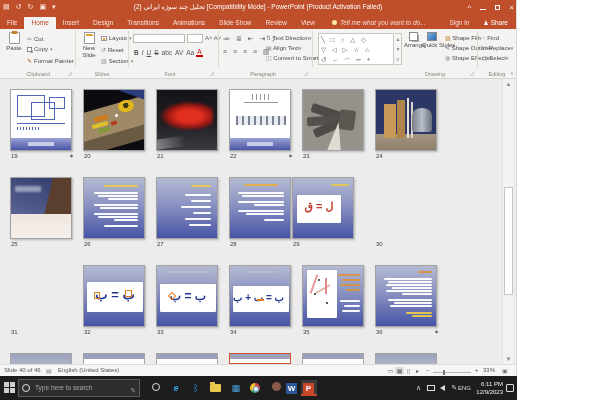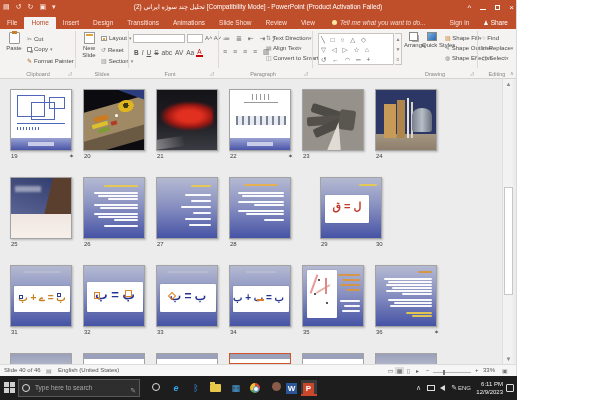--- a/index.html
+++ b/index.html
@@ -360,41 +360,34 @@
             <div class="ln" style="right:6px;top:17px;width:42px;"></div>
         <div class="ln" style="right:6px;top:23px;width:46px;"></div>
             <div class="ln" style="right:6px;top:26px;width:30px;"></div>
         <div class="ln" style="right:6px;top:32px;width:46px;"></div>
             <div class="ln" style="right:6px;top:35px;width:38px;"></div>
         <div class="ln" style="right:6px;top:41px;width:20px;"></div>
       </div>
       <div class="snum">28</div>
     </div>
 
-    <div class="cell" style="left:320px;top:98px;">
+    <div class="cell" style="left:292px;top:98px;">
       <div class="thumb bgrad">
         <div class="ln yl" style="right:4px;top:6px;width:18px;"></div>
         <div class="wbox" style="left:4px;top:17px;width:44px;height:28px;"></div>
         <div class="eq" style="left:4px;top:22px;width:44px;font-size:11px;color:#c23b2a;">ق = ل</div>
       </div>
       <div class="snum">29</div>
     </div>
 
     <div class="cell" style="left:375px;top:98px;">
       <div class="snum">30</div>
     </div>
 
     <div class="cell" style="left:10px;top:186px;">
-      <div class="thumb bgrad">
-        <div class="ln" style="left:12px;top:5px;width:38px;height:2px;background:#b9bdd0;"></div>
-        <div class="wbox" style="left:3px;top:20px;width:56px;height:26px;"></div>
-        <div class="eq" style="left:3px;top:26px;width:56px;font-size:10px;color:#c87f1e;">ب + ے = ب</div>
-        <div style="position:absolute;left:8px;top:29px;width:4px;height:4px;border:1px solid #2a3a9a;"></div>
-        <div style="position:absolute;left:46px;top:27px;width:4px;height:4px;border:1px solid #2a3a9a;"></div>
-      </div>
       <div class="snum">31</div>
     </div>
 
     <div class="cell" style="left:83px;top:186px;">
       <div class="thumb bgrad">
         <div class="wbox" style="left:3px;top:16px;width:56px;height:30px;"></div>
         <div class="eq" style="left:3px;top:21px;width:56px;font-size:13px;color:#23338f;">ب = ب</div>
         <div style="position:absolute;left:10px;top:26px;width:6px;height:7px;border:1px solid #e08020;"></div>
         <div style="position:absolute;left:41px;top:24px;width:7px;height:7px;border:1px solid #e08020;"></div>
       </div>

